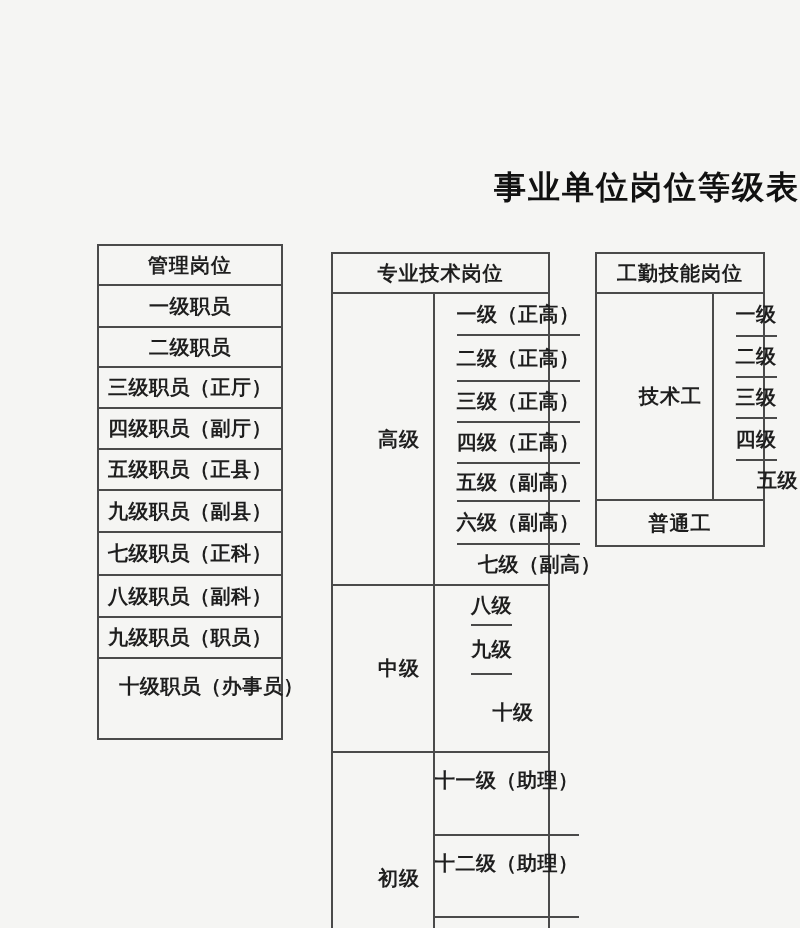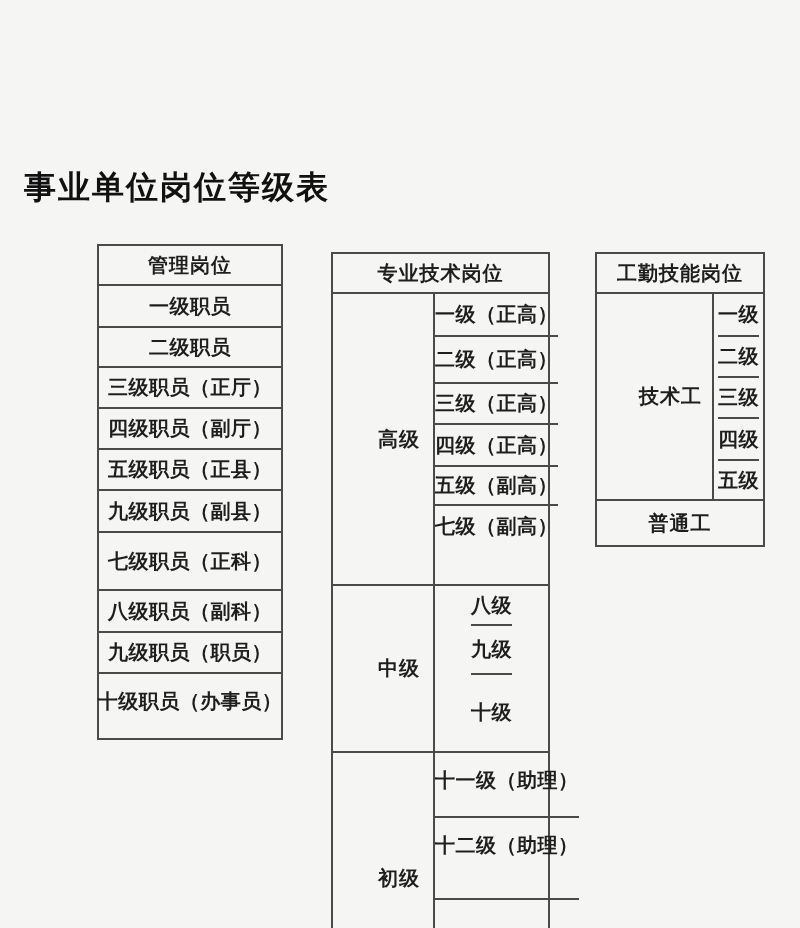--- a/index.html
+++ b/index.html
@@ -16,21 +16,21 @@
   }
   .page{
     position:relative;
     width:800px;height:928px;
     overflow:hidden;
     background:var(--bg);
   }
   .doc-title{
     position:absolute;
     top:166px;left:0;right:0;
-    text-align:left;
+    text-align:right;
     text-indent:12px;
     font-size:32px;
     font-weight:700;
     letter-spacing:2px;
     color:var(--title-ink);
     margin-left:12px;
   }
   .tbl{
     position:absolute;
     border:2px solid var(--line);
@@ -40,21 +40,21 @@
     background:transparent;
   }
   .row{
     display:flex;
     align-items:center;
     justify-content:center;
     border-bottom:2px solid var(--line);
     letter-spacing:0.5px;
     white-space:nowrap;
   }
-  .row.last{border-bottom:none;}
+  .row.last{border-bottom:none;margin-left:43px;}
   .row.tall{align-items:flex-start;padding-top:14px;}
   .hdr{
     display:flex;align-items:center;justify-content:center;
     height:40px;
     border-bottom:2px solid var(--line);
     letter-spacing:1px;
     white-space:nowrap;
   }
   
   .tbl-management{left:97px;top:244px;width:186px;height:496px;}
@@ -91,54 +91,55 @@
   <div class="doc-title">事业单位岗位等级表</div>
 
   <div class="tbl tbl-management">
     <div class="hdr">管理岗位</div>
     <div class="row" style="height:42px">一级职员</div>
     <div class="row" style="height:40px">二级职员</div>
     <div class="row" style="height:41px">三级职员（正厅）</div>
     <div class="row" style="height:41px">四级职员（副厅）</div>
     <div class="row" style="height:41px">五级职员（正县）</div>
     <div class="row" style="height:42px">九级职员（副县）</div>
-    <div class="row" style="height:58px">七级职员（正科）</div>
+    <div class="row" style="height:43px">七级职员（正科）</div>
     <div class="row" style="height:42px">八级职员（副科）</div>
     <div class="row" style="height:41px">九级职员（职员）</div>
     <div class="row tall last" style="height:91px">十级职员（办事员）</div>
   </div>
 
   <div class="tbl tbl-professional">
     <div class="hdr">专业技术岗位</div>
 
     <div class="section" style="height:292px">
       <div class="side-label">高级</div>
       <div class="section-items">
         <div class="row" style="height:43px">一级（正高）</div>
         <div class="row" style="height:47px">二级（正高）</div>
         <div class="row" style="height:41px">三级（正高）</div>
         <div class="row" style="height:42px">四级（正高）</div>
         <div class="row" style="height:39px">五级（副高）</div>
+        <div class="row" style="height:43px">六级（副高）</div>
         <div class="row last" style="height:40px">七级（副高）</div>
       </div>
     </div>
 
     <div class="section" style="height:167px">
       <div class="side-label">中级</div>
       <div class="section-items">
         <div class="row" style="height:43px">八级</div>
         <div class="row" style="height:52px">九级</div>
         <div class="row last" style="height:82px">十级</div>
       </div>
     </div>
 
     <div class="section last" style="height:250px">
       <div class="side-label">初级</div>
       <div class="section-items">
-        <div class="row tall" style="height:65px">十一级（助理）</div>
+        <div class="row tall" style="height:83px">十一级（助理）</div>
         <div class="row tall" style="height:82px">十二级（助理）</div>
         <div class="row last" style="height:83px"></div>
       </div>
     </div>
   </div>
 
   <div class="tbl tbl-worker">
     <div class="hdr">工勤技能岗位</div>
     <div class="worker-body">
       <div class="side-label">技术工</div>

